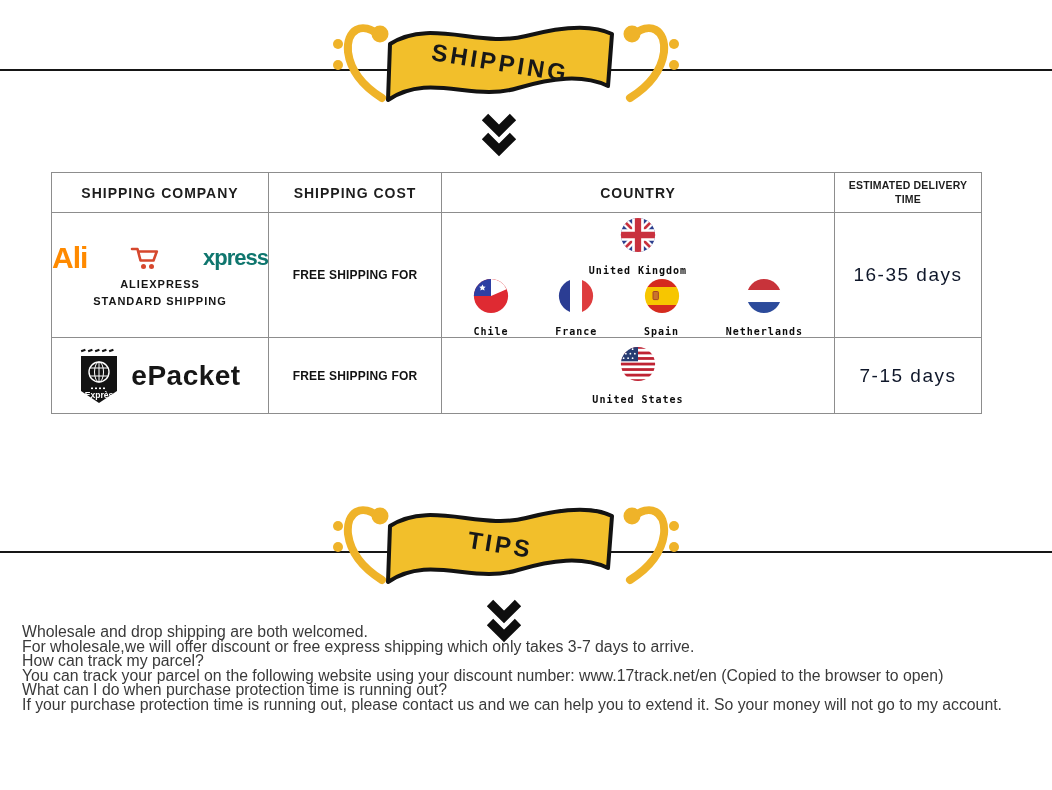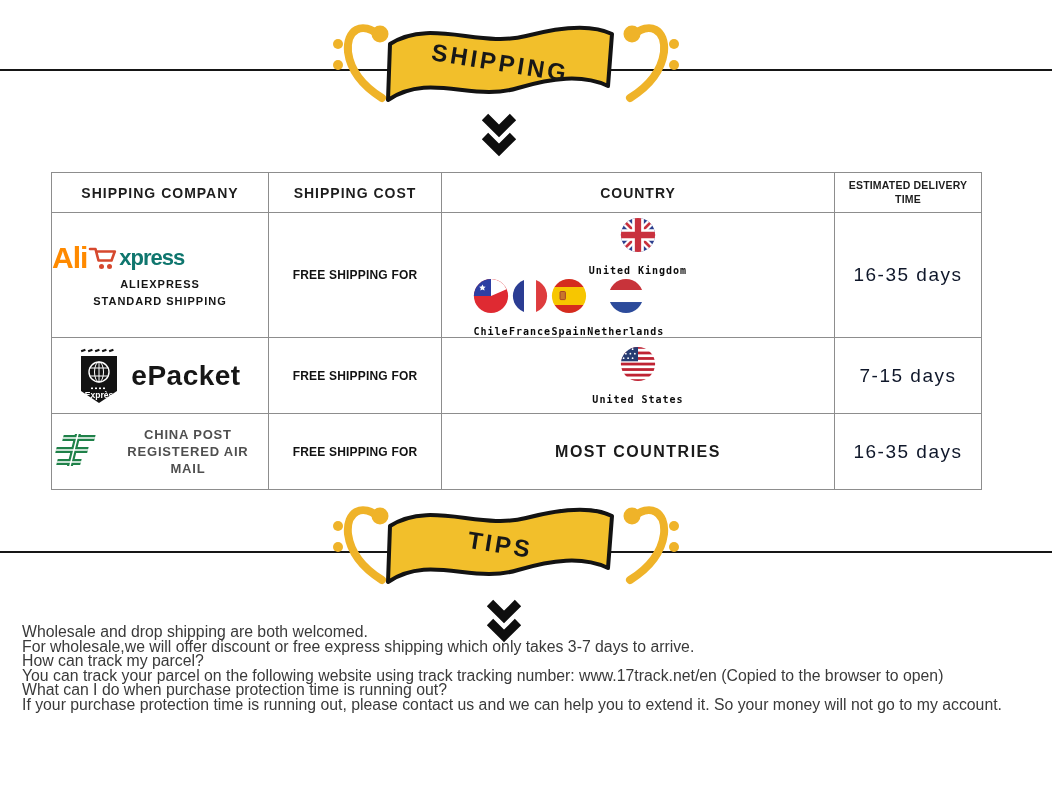--- a/index.html
+++ b/index.html
@@ -29,35 +29,35 @@
   .shipping-table tr.hdr { height:40px; }
   .shipping-table tr.r1 { height:110px; }
   .shipping-table tr.r2 { height:76px; }
   .shipping-table tr.r3 { height:76px; }
   th.col-h { font-size:14px; font-weight:bold; color:#1d1d1d; letter-spacing:1px; }
   th.col-h-small { font-size:10.5px; font-weight:bold; color:#1d1d1d; letter-spacing:0.2px; line-height:1.3; padding:0 10px; }
   td.cost-cell { font-size:12px; font-weight:bold; color:#121212; letter-spacing:0.2px; }
   td.days-cell { font-size:19px; color:#0f172a; letter-spacing:1.5px; }
   td.most-cell { font-size:16px; font-weight:bold; color:#1a1a1a; letter-spacing:1.5px; }
 
-  .ali-logo-row { display:flex; align-items:center; justify-content:flex-start; gap:1px; }
+  .ali-logo-row { display:flex; align-items:center; justify-content:space-between; gap:1px; }
   .ali-orange { font-size:30px; font-weight:bold; color:#FF8A00; letter-spacing:-1px; }
   .ali-red { font-size:22px; font-weight:bold; color:#0f766e; letter-spacing:-1px; }
   .ali-sub { font-size:11px; font-weight:bold; color:#151515; letter-spacing:1px; line-height:15px; margin-top:2px; }
 
   .epacket-row { display:flex; align-items:center; justify-content:center; gap:12px; }
   .epacket-name { font-size:28px; font-weight:bold; color:#161616; letter-spacing:0.5px; }
 
   .cpost-row { display:flex; align-items:center; justify-content:center; gap:12px; }
   .cpost-text { font-size:13px; font-weight:bold; color:#4f4f4f; letter-spacing:0.8px; line-height:17px; text-align:center; }
 
   .country-stack { display:flex; flex-direction:column; align-items:center; padding-top:4px; }
   .flag-item { display:flex; flex-direction:column; align-items:center; gap:12px; }
   .flag-label { font-family:"DejaVu Sans Mono", monospace; font-size:10px; font-weight:bold; color:#0b0b0b; letter-spacing:1px; white-space:nowrap; }
-  .flag-row { display:flex; width:330px; margin-top:2px; }
+  .flag-row { display:flex; justify-content:space-between; width:330px; margin-top:2px; }
 
   .tips-text { position:absolute; left:22px; top:625px; width:1024px; font-size:15.8px; line-height:14.6px; color:#3a3a3a; }
 </style>
 </head>
 <body>
 
 <div class="page">
 
   <div class="hline" id="line-shipping"></div>
   <div class="hline" id="line-tips"></div>
@@ -256,39 +256,20 @@
                 </g>
               </g>
             </svg>
             <span class="flag-label">United States</span>
           </div>
         </div>
       </td>
       <td class="days-cell">7-15 days</td>
     </tr>
 
-    <tr class="r3">
-      <td>
-        <div class="cpost-row">
-          <svg width="44" height="42" viewBox="0 0 44 42">
-            <g transform="translate(7,3) skewX(-14)">
-              <path d="M5,4 H37 M1,16 H33 M5,28 H29 M19,0 V32" stroke="#1F8149" stroke-width="6" fill="none"></path>
-              <path d="M5,4 H37 M1,16 H33 M5,28 H29 M19,0 V32" stroke="#ffffff" stroke-width="1.6" fill="none"></path>
-            </g>
-          </svg>
-          <div class="cpost-text">
-            <div>CHINA POST</div>
-            <div>REGISTERED AIR MAIL</div>
-          </div>
-        </div>
-      </td>
-      <td class="cost-cell">FREE SHIPPING FOR</td>
-      <td class="most-cell">MOST COUNTRIES</td>
-      <td class="days-cell">16-35 days</td>
-    </tr>
   </tbody>
     </table>
 
   <svg class="banner-svg" id="banner-tips" viewBox="0 0 352 122">
     <g transform="translate(58,14) scale(-1,1)" fill="#EFB329">
       <circle cx="8" cy="12" r="8.5"></circle>
       <path d="M8,14 C26,-2 42,8 40,30 C37,52 22,66 6,76" fill="none" stroke="#EFB329" stroke-width="8" stroke-linecap="round"></path>
       <circle cx="50" cy="22" r="5"></circle>
       <circle cx="50" cy="43" r="5"></circle>
     </g>
@@ -304,18 +285,18 @@
 
   <svg class="chevron" id="chev-tips" viewBox="0 0 36 44">
     <path d="M4,5 L18,19 L32,5" fill="none" stroke="#0e0e0e" stroke-width="9"></path>
     <path d="M4,24 L18,38 L32,24" fill="none" stroke="#0e0e0e" stroke-width="9"></path>
   </svg>
 
   <div class="tips-text">
     <div>Wholesale and drop shipping are both welcomed.</div>
     <div>For wholesale,we will offer discount or free express shipping which only takes 3-7 days to arrive.</div>
     <div>How can track my parcel?</div>
-    <div>You can track your parcel on the following website using track tracking number: www.17track.net/en  (Copied to the browser to open)</div>
+    <div>You can track your parcel on the following website using your discount number: www.17track.net/en  (Copied to the browser to open)</div>
     <div>What can I do when purchase protection time is running out?</div>
     <div>If your purchase protection time is running out, please contact us and we can help you to extend it. So your money will not go to my account.</div>
   </div>
 
 </div>
 
 </body></html>

